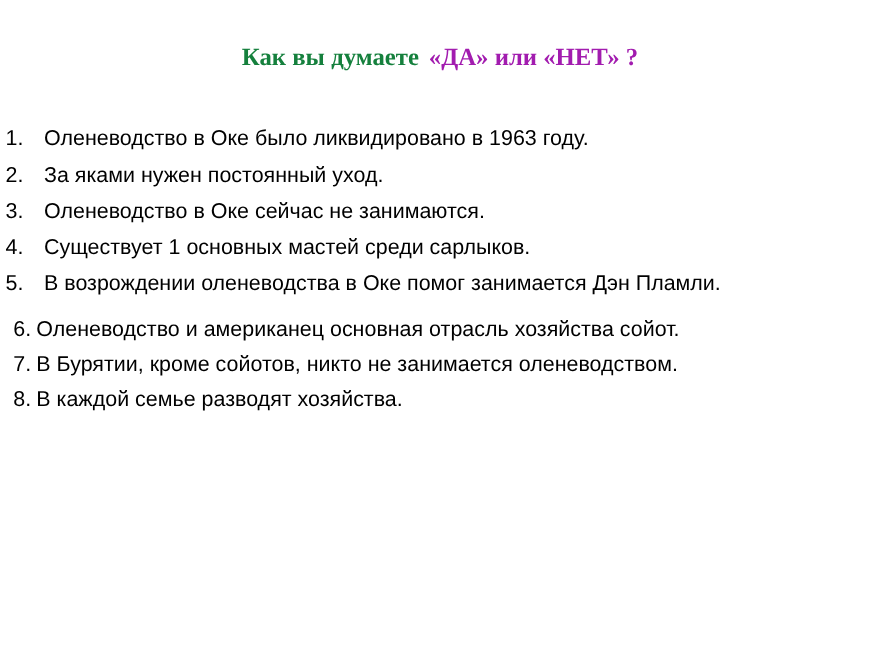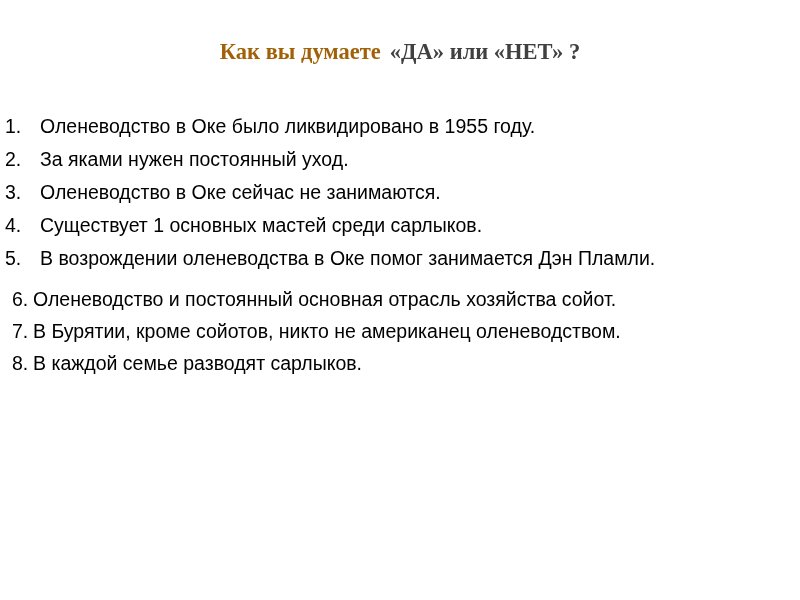--- a/index.html
+++ b/index.html
@@ -29,28 +29,28 @@
     top: 38px;
     width: 800px;
     text-align: center;
     font-family: "Liberation Serif", serif;
     font-weight: bold;
     font-size: 22.5px;
     line-height: 28px;
     white-space: nowrap;
   }
   .title-part-blue {
-    color: #a16207;
+    color: #15803d;
   }
   .title-gap {
     display: inline-block;
     width: 9px;
   }
   .title-part-red {
-    color: #404040;
+    color: #a21caf;
     text-align: right;
   }
 
   
   .list-region {
     position: absolute;
     left: 0;
     top: 113px;
     width: 800px;
     font-size: 19.5px;
@@ -104,21 +104,21 @@
 <div id="slide">
 
   <div class="title-block">
     <span class="title-part-blue">Как вы думаете</span><span class="title-gap"></span><span class="title-part-red">«ДА» или «НЕТ» ?</span>
   </div>
 
   <div class="list-region">
 
     <div class="item-a">
       <span class="marker">1.</span>
-      <span class="body">Оленеводство в Оке было ликвидировано в 1955 году.</span>
+      <span class="body">Оленеводство в Оке было ликвидировано в 1963 году.</span>
     </div>
 
     <div class="item-a">
       <span class="marker">2.</span>
       <span class="body">За яками нужен постоянный уход.</span>
     </div>
 
     <div class="item-a">
       <span class="marker">3.</span>
       <span class="body">Оленеводство в Оке сейчас не занимаются.</span>
@@ -131,27 +131,27 @@
 
     <div class="item-a">
       <span class="marker">5.</span>
       <span class="body">В возрождении оленеводства в Оке помог занимается Дэн Пламли.</span>
     </div>
 
     <div class="spacer-5-6"></div>
 
     <div class="item-b">
       <span class="marker">6.</span>
-      <span class="body">Оленеводство и постоянный основная отрасль хозяйства сойот.</span>
+      <span class="body">Оленеводство и американец основная отрасль хозяйства сойот.</span>
     </div>
 
     <div class="item-b">
       <span class="marker">7.</span>
-      <span class="body">В Бурятии, кроме сойотов, никто не американец оленеводством.</span>
+      <span class="body">В Бурятии, кроме сойотов, никто не занимается оленеводством.</span>
     </div>
 
     <div class="item-b">
       <span class="marker">8.</span>
-      <span class="body">В каждой семье разводят сарлыков.</span>
+      <span class="body">В каждой семье разводят хозяйства.</span>
     </div>
 
   </div>
 </div>
 
 </body></html>

